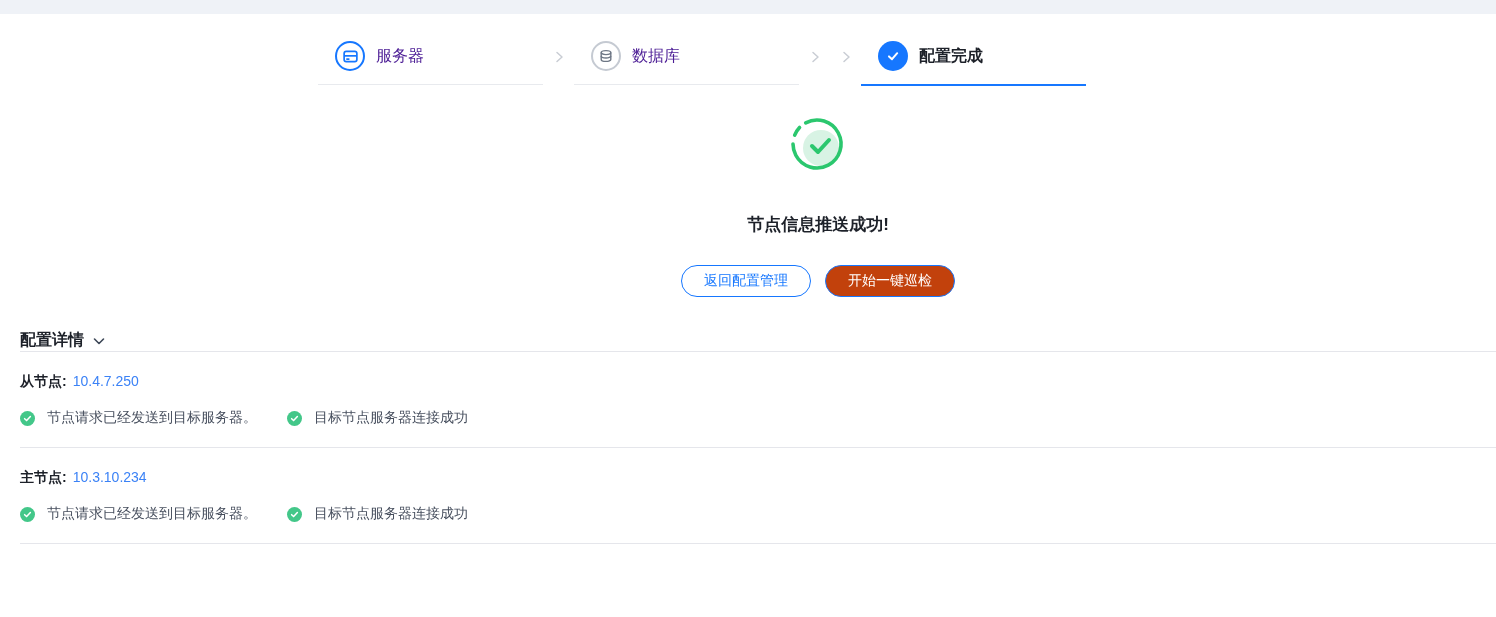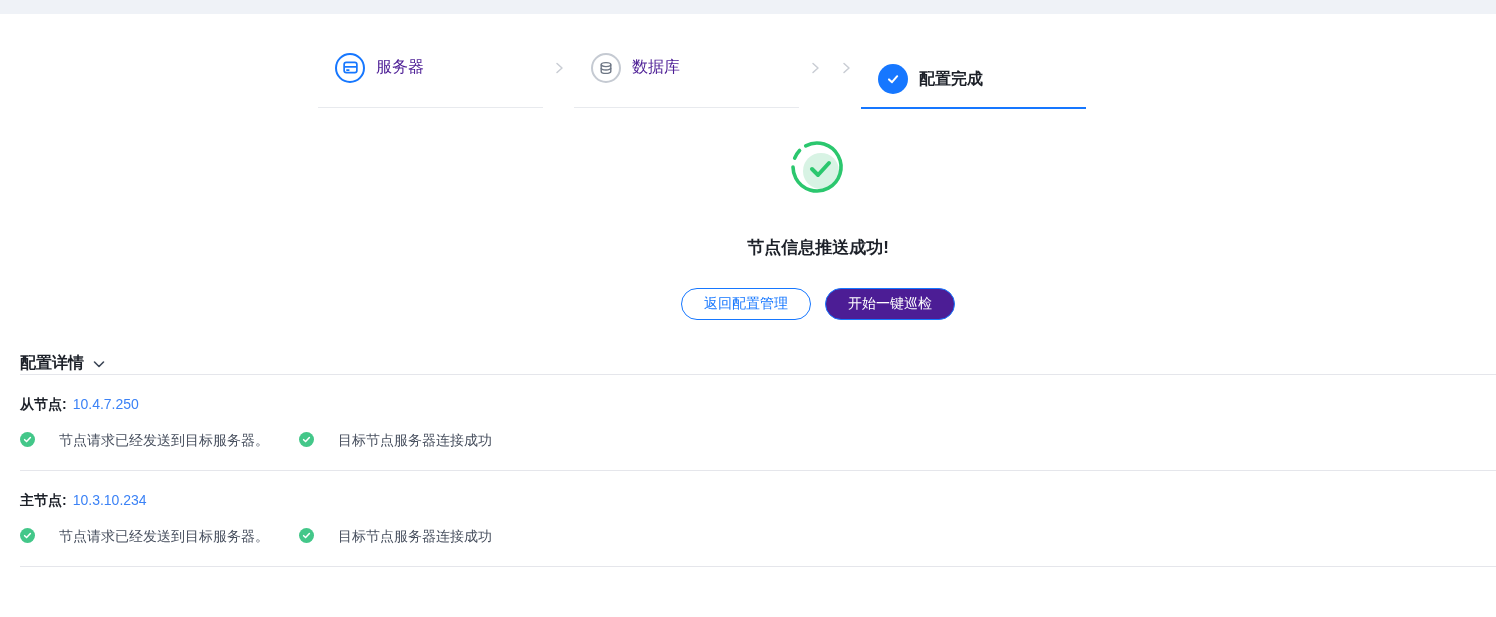--- a/index.html
+++ b/index.html
@@ -21,21 +21,21 @@
   }
   .step {
     width: 225px;
     display: flex;
     align-items: center;
     gap: 11px;
     padding: 0 0 13px 17px;
     border-bottom: 1px solid #e8eaee;
     cursor: pointer;
   }
-  .step.active { border-bottom: 2px solid #1677ff; margin-bottom: -1px; margin-top: 23px; }
+  .step.active { border-bottom: 2px solid #1677ff; margin-bottom: -1px; }
   .step-sep {
     width: 31px;
     display: flex; align-items: center; justify-content: center;
     padding-bottom: 13px;
   }
   .step-icon {
     width: 30px; height: 30px; border-radius: 50%;
     display: flex; align-items: center; justify-content: center;
     flex: 0 0 auto;
   }
@@ -51,36 +51,36 @@
   .result-title { margin-top: 35px; font-size: 17px; font-weight: bold; color: #1d2129; }
   .result-sub { margin-top: 9px; font-size: 14px; color: #404a59; }
   .btn-row { margin-top: 29px; display: flex; justify-content: center; gap: 14px; }
   .btn {
     height: 32px; min-width: 128px; padding: 0 22px;
     border-radius: 16px; font-size: 14px;
     display: inline-flex; align-items: center; justify-content: center;
     cursor: pointer; font-family: inherit;
   }
   .btn-outline { background: #ffffff; border: 1px solid #1677ff; color: #1677ff; }
-  .btn-primary { background: #4c1d95; border: 1px solid #1677ff; color: #ffffff; }
+  .btn-primary { background: #c2410c; border: 1px solid #1677ff; color: #ffffff; }
 
   
   .details { margin: 33px 0 0 20px; }
   .details-header {
     display: flex; align-items: center; gap: 7px;
     border-bottom: 1px solid #e5e6eb;
     cursor: pointer;
   }
   .details-title { font-size: 16px; font-weight: bold; color: #1d2129; }
   .node-block { padding: 21px 0 13px 0; border-bottom: 1px solid #e5e6eb; }
   .node-title { font-size: 14px; }
   .node-label { font-weight: bold; color: #1d2129; }
   .node-ip { color: #3b82f6; margin-left: 6px; text-align: right; }
   .check-row { margin-top: 18px; display: flex; align-items: center; gap: 30px; padding-bottom: 7px; }
-  .check-item { display: flex; align-items: flex-start; gap: 24px; font-size: 14px; color: #474f5e; }
+  .check-item { display: flex; align-items: center; gap: 12px; font-size: 14px; color: #474f5e; }
   .check-badge {
     width: 15px; height: 15px; border-radius: 50%;
     background: #43c789;
     display: inline-flex; align-items: center; justify-content: center;
     flex: 0 0 auto;
   }
 </style>
 </head>
 <body>
 

